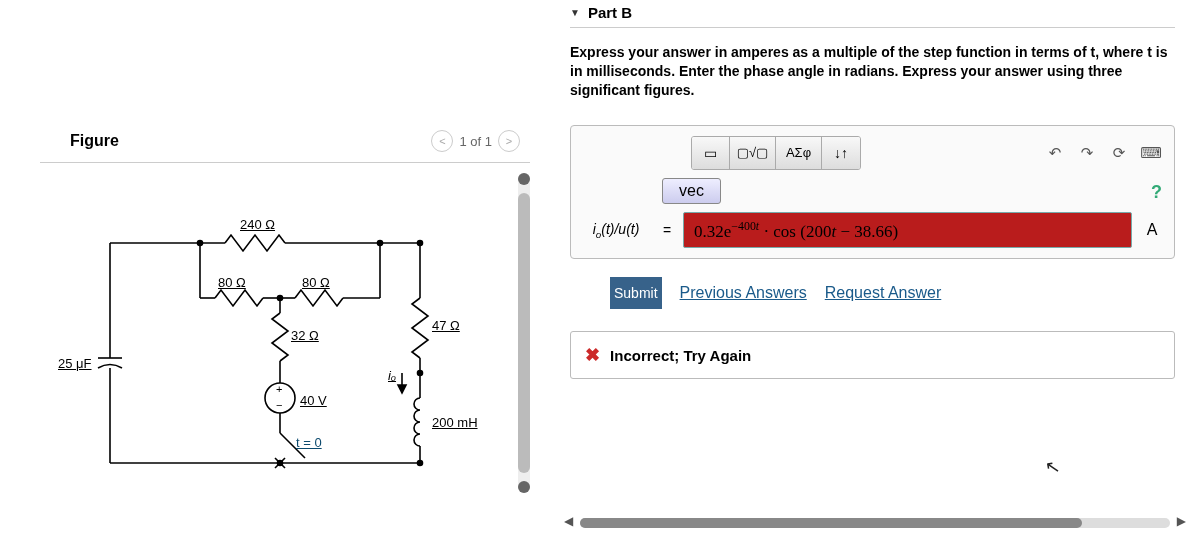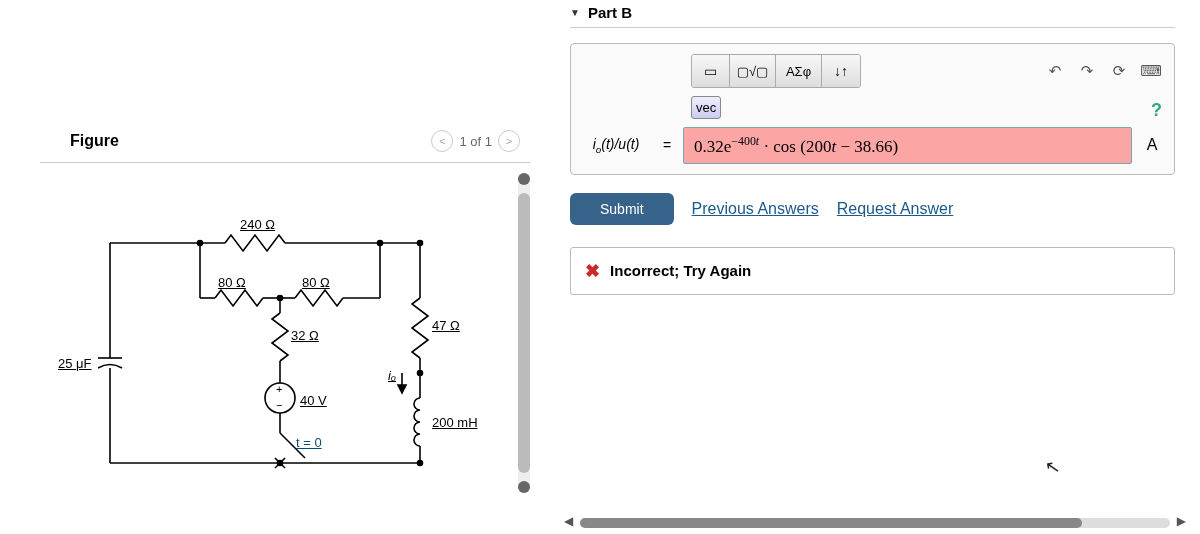--- a/index.html
+++ b/index.html
@@ -24,29 +24,29 @@
   .prompt { margin: 10px 0 8px 0; }
   .prompt-bold { font-weight: bold; margin-bottom: 25px; line-height: 1.35; }
   .answer-box { border: 1px solid #bbb; border-radius: 4px; background: #fafafa; padding: 10px 10px 10px 10px; position: relative; }
   .toolbar { display: flex; align-items: center; gap: 6px; margin-bottom: 8px; padding-left: 110px; }
   .tool-group { display: flex; border: 1px solid #aaa; border-radius: 3px; overflow: hidden; }
   .tool-btn { width: 38px; height: 32px; background: linear-gradient(#f8f8f8,#ddd); border-right: 1px solid #aaa; display: flex; align-items: center; justify-content: center; font-size: 14px; }
   .tool-btn:last-child { border-right: none; }
   .tool-btn.wide { width: 46px; font-size: 13px; }
   .spacer { flex: 1; }
   .tool-icon { width: 26px; height: 26px; display: flex; align-items: center; justify-content: center; color: #555; font-size: 15px; }
-  .vec-badge { display:inline-block; border:1px solid #888; background:linear-gradient(#eef,#cce); padding:3px 4px; font-size:13px; border-radius:3px; margin-left: 110px; margin-bottom: 8px; }
+  .vec-badge { display:inline-block; border:1px solid #888; background:linear-gradient(#eef,#cce); padding:3px 16px; font-size:16px; border-radius:3px; margin-left: 81px; margin-bottom: 8px; }
   .help-badge { position:absolute; right:12px; top:56px; color:#3a7; font-size:18px; font-weight:bold; }
   .answer-row { display: flex; align-items: center; gap: 8px; }
   .answer-label { width: 70px; text-align: center; font-style: italic; }
   .answer-eq { width: 16px; text-align: center; }
-  .answer-input { flex: 1; border: 1px solid #7aa; background: #fca5a5; padding: 6px 10px; font-size: 17px; font-family: 'Times New Roman', serif; border-radius: 2px; }
+  .answer-input { flex: 1; border: 1px solid #7aa; background: #b91c1c; padding: 6px 10px; font-size: 17px; font-family: 'Times New Roman', serif; border-radius: 2px; }
   .answer-unit { width: 24px; text-align: center; font-size: 16px; }
   .submit-row { display: flex; align-items: center; gap: 18px; margin-top: 18px; }
-  .submit-btn { background: #37628a; color: #fff; border: none; padding: 8px 30px; font-size: 14px; border-radius: 6px; cursor: pointer; }
+  .submit-btn { background: #37628a; color: #fff; border: none; padding: 8px 4px; font-size: 14px; border-radius: 0; cursor: pointer; margin-left: 40px; }
   .link { color: #1a5a8a; text-decoration: underline; cursor: pointer; font-size: 16px; }
   .feedback-box { border: 1px solid #bbb; border-radius: 3px; padding: 12px 14px; margin-top: 22px; display: flex; align-items: center; gap: 10px; font-weight: bold; font-size: 15px; }
   .x-icon { color: #cc2a2a; font-size: 18px; font-weight: bold; }
   .hscroll { position: absolute; bottom: 6px; left: 580px; right: 30px; height: 10px; background: #ddd; border-radius: 5px; }
   .hscroll-thumb { position: absolute; left: 0; top: 0; height: 10px; width: 85%; background: #888; border-radius: 5px; }
   .hscroll-arrow { position:absolute; top:-4px; font-size:12px; color:#555; }
   .cursor { position:absolute; right:140px; bottom:56px; font-size:18px; color:#222; transform: rotate(-10deg); }
   sup, sub { font-size: 0.7em; }
 </style>
 </head>
@@ -147,20 +147,21 @@
       </div>
     </div>
   </div>
 
   <div class="right-panel">
     <div class="part-header">
       <span class="tri">▼</span>
       <span>Part B</span>
     </div>
 
+    <div class="prompt-bold">Express your answer in amperes as a multiple of the step function in terms of t, where t is in milliseconds. Enter the phase angle in radians. Express your answer using three significant figures.</div>
 
     <div class="answer-box">
       <div class="toolbar">
         <div class="tool-group">
           <div class="tool-btn">▭</div>
           <div class="tool-btn wide">▢√▢</div>
           <div class="tool-btn wide">ΑΣφ</div>
           <div class="tool-btn">↓↑</div>
         </div>
         <div class="spacer"></div>

